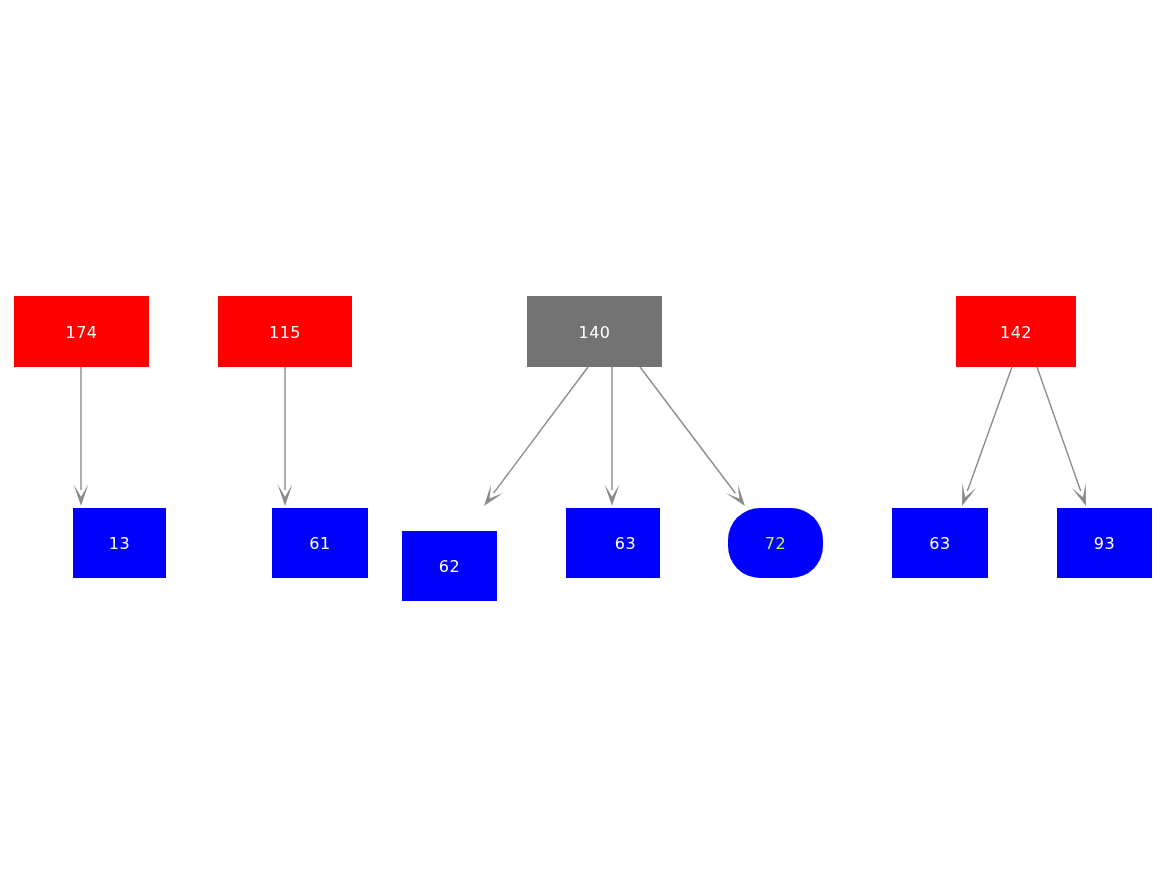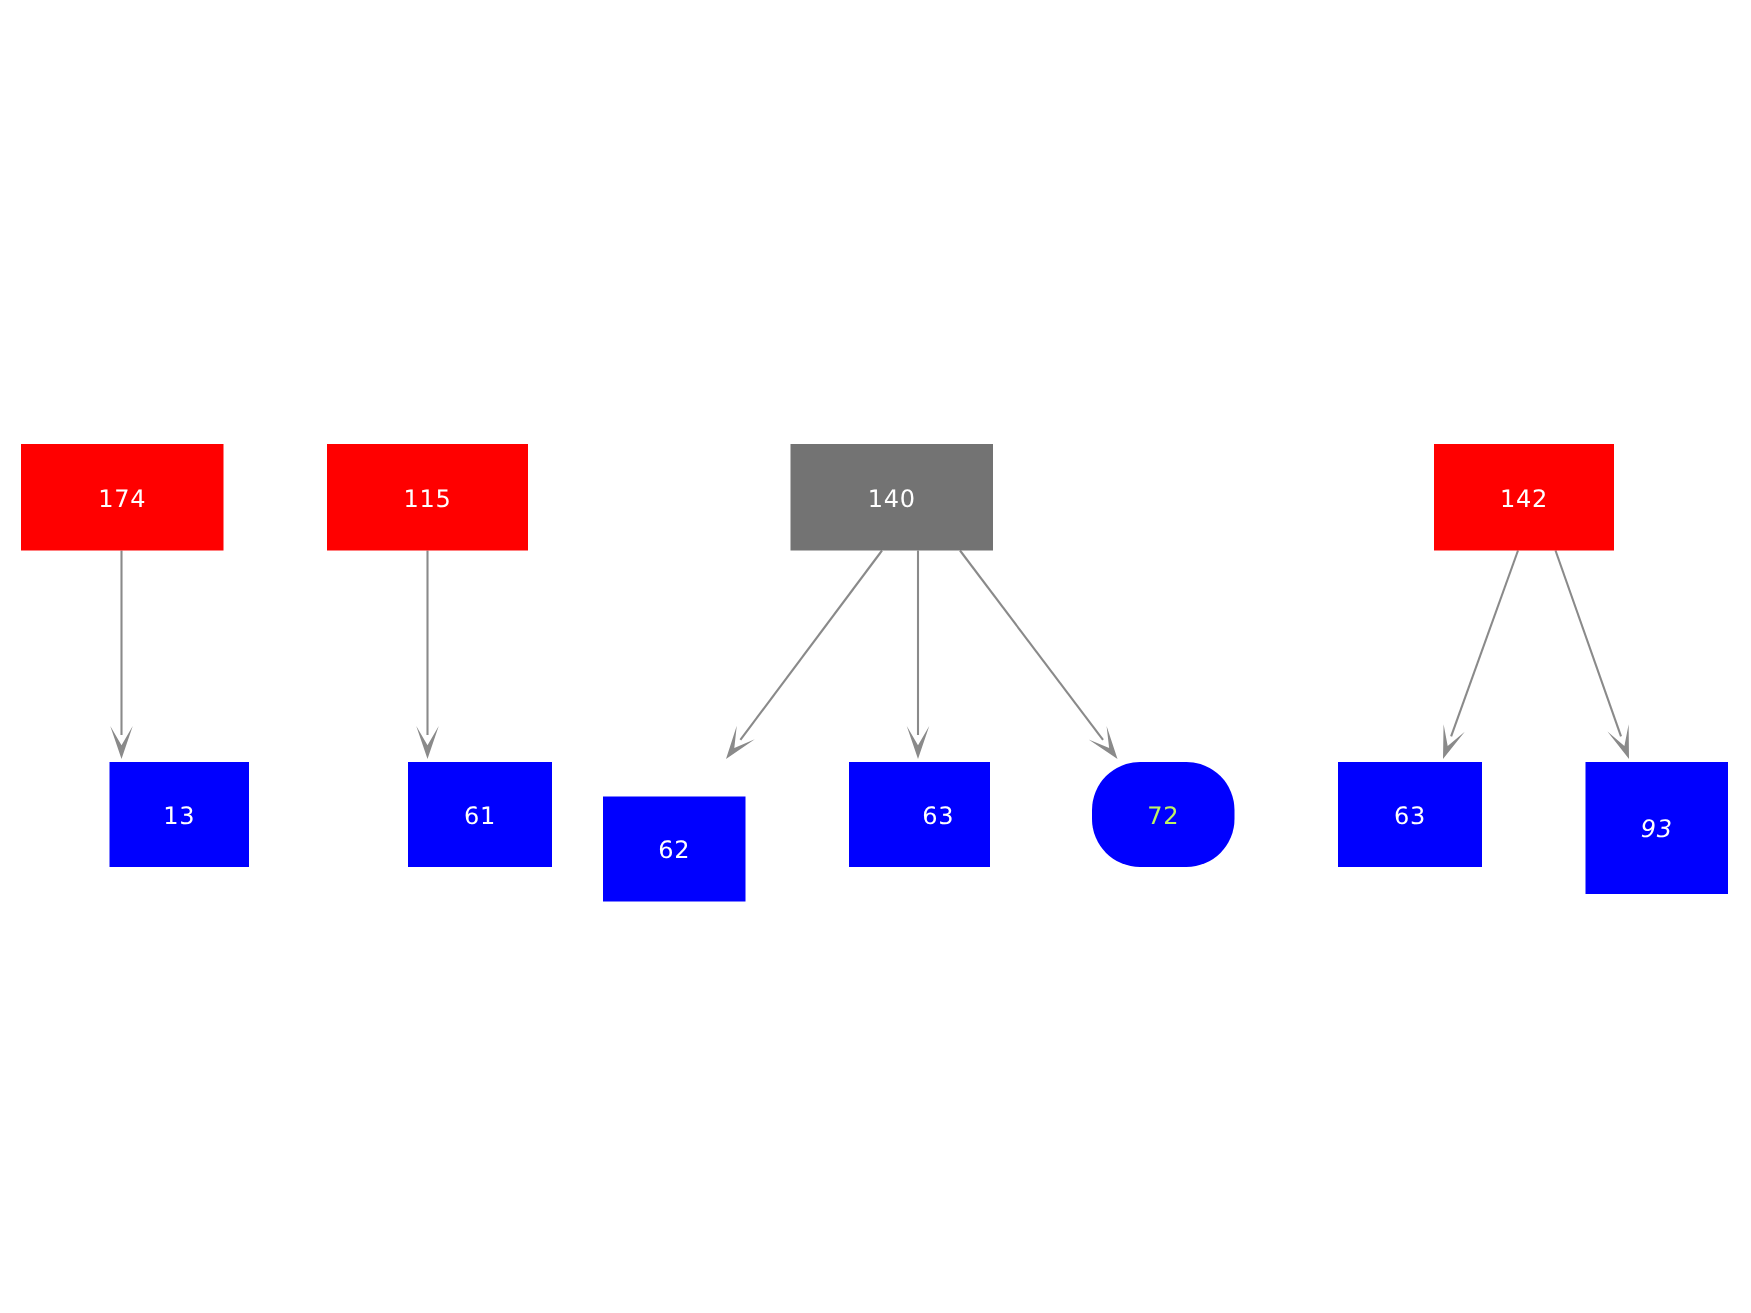--- a/index.html
+++ b/index.html
@@ -104,18 +104,18 @@
       </div>
       <div class="node" style="left: 566px; top: 508px; width: 94px; height: 70px; background: rgb(0, 0, 255); color: rgb(255, 255, 255); padding-left: 25px;">
         <span class="node-label">63</span>
       </div>
       <div class="node" style="left: 728px; top: 508px; width: 95px; height: 70px; background: rgb(0, 0, 255); color: #bef264; border-radius: 32px;">
         <span class="node-label">72</span>
       </div>
       <div class="node" style="left: 892px; top: 508px; width: 96px; height: 70px; background: rgb(0, 0, 255); color: rgb(255, 255, 255);">
         <span class="node-label">63</span>
       </div>
-      <div class="node" style="left: 1057px; top: 508px; width: 95px; height: 88px; background: rgb(0, 0, 255); color: rgb(255, 255, 255); font-style: italic;">
+      <div class="node" style="left: 1057px; top: 508px; width: 95px; height: 70px; background: rgb(0, 0, 255); color: rgb(255, 255, 255);">
         <span class="node-label">93</span>
       </div>
     </div>
 
 </div>
 
 </body></html>

